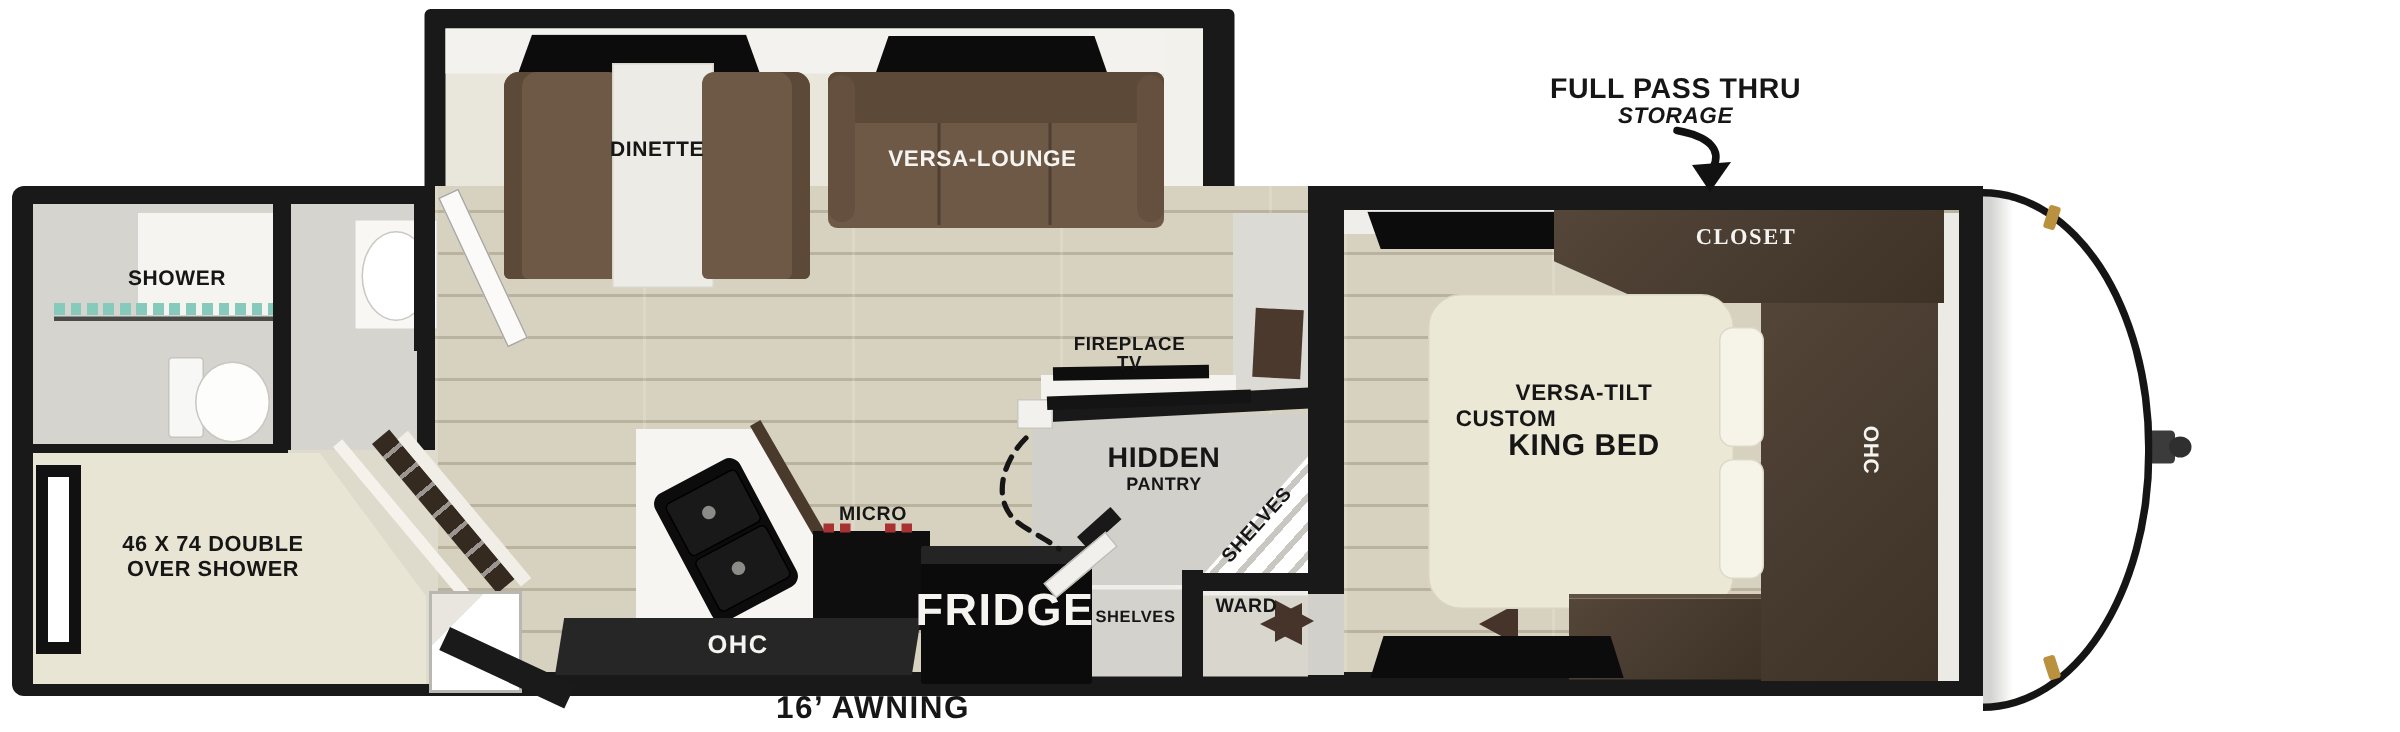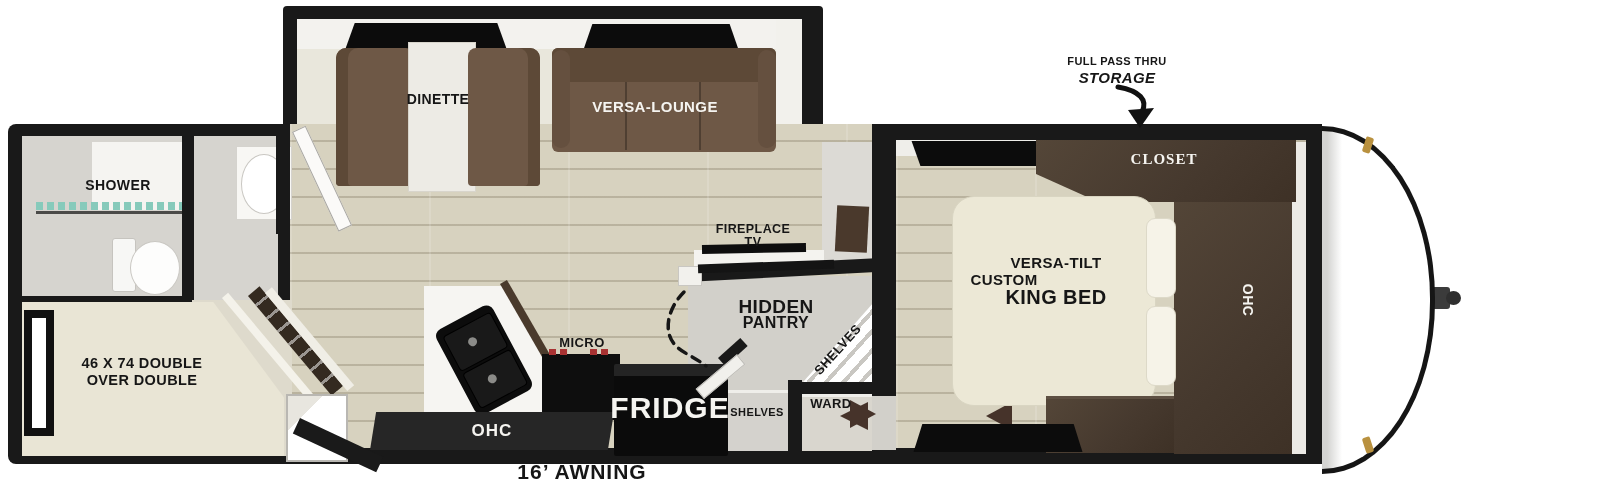--- a/index.html
+++ b/index.html
@@ -150,33 +150,33 @@
   <svg width="1600" height="488" viewBox="0 0 1600 488">
     <path d="M 684,292 C 668,308 662,332 676,346 C 683,353 696,358 706,366" fill="none" stroke="#161616" stroke-width="3.5" stroke-dasharray="9 7" stroke-linecap="round"></path>
     <path d="M 1118,87 C 1140,91 1148,100 1142,112" fill="none" stroke="#111111" stroke-width="5" stroke-linecap="round"></path>
     <polygon points="1128,110 1154,108 1140,128" fill="#111111"></polygon>
   </svg>
 
   <span class="lbl" style="left:438px;top:100px;font-size:14px;">DINETTE</span>
   <span class="lbl lbl-w" style="left:655px;top:107px;font-size:15px;text-align:right;">VERSA-LOUNGE</span>
   <span class="lbl" style="left:118px;top:186px;font-size:14px;">SHOWER</span>
   <span class="lbl" style="left:142px;top:364px;font-size:14.5px;">46 X 74 DOUBLE</span>
-  <span class="lbl" style="left:142px;top:381px;font-size:14.5px;">OVER DOUBLE</span>
+  <span class="lbl" style="left:142px;top:381px;font-size:14.5px;">OVER SHOWER</span>
   <span class="lbl" style="left:582px;top:343px;font-size:13px;">MICRO</span>
   <span class="lbl lbl-w" style="left:670px;top:407px;font-size:30px;letter-spacing:1px;">FRIDGE</span>
   <span class="lbl lbl-w" style="left:492px;top:431px;font-size:17px;letter-spacing:1px;">OHC</span>
   <span class="lbl" style="left:753px;top:230px;font-size:12.5px;">FIREPLACE</span>
   <span class="lbl" style="left:753px;top:243px;font-size:12.5px;">TV</span>
   <span class="lbl" style="left:776px;top:307px;font-size:19px;">HIDDEN</span>
-  <span class="lbl" style="left:776px;top:323px;font-size:16px;">PANTRY</span>
+  <span class="lbl" style="left:776px;top:323px;font-size:12px;">PANTRY</span>
   <span class="lbl" style="left:838px;top:350px;font-size:13px;transform:translate(-50%,-50%) rotate(-48deg);">SHELVES</span>
   <span class="lbl" style="left:757px;top:412px;font-size:11px;">SHELVES</span>
   <span class="lbl" style="left:831px;top:404px;font-size:13px;">WARD</span>
   <span class="lbl lbl-w" style="left:1164px;top:159px;font-size:15px;letter-spacing:1px;font-family:Liberation Serif, serif;">CLOSET</span>
   <span class="lbl lbl-w" style="left:1247px;top:300px;font-size:14px;transform:translate(-50%,-50%) rotate(90deg);">OHC</span>
   <span class="lbl" style="left:1056px;top:263px;font-size:15px;">VERSA-TILT</span>
   <span class="lbl" style="left:1004px;top:280px;font-size:15px;">CUSTOM</span>
   <span class="lbl" style="left:1056px;top:297px;font-size:20px;">KING BED</span>
-  <span class="lbl" style="left:1117px;top:61px;font-size:11px;">FULL PASS THRU</span>
+  <span class="lbl" style="left:1117px;top:61px;font-size:19px;">FULL PASS THRU</span>
   <span class="lbl" style="left:1117px;top:78px;font-size:15px;font-style:italic;">STORAGE</span>
   <span class="lbl" style="left:582px;top:472px;font-size:21px;letter-spacing:1px;">16’ AWNING</span>
 
 </div>
 
 </body></html>

